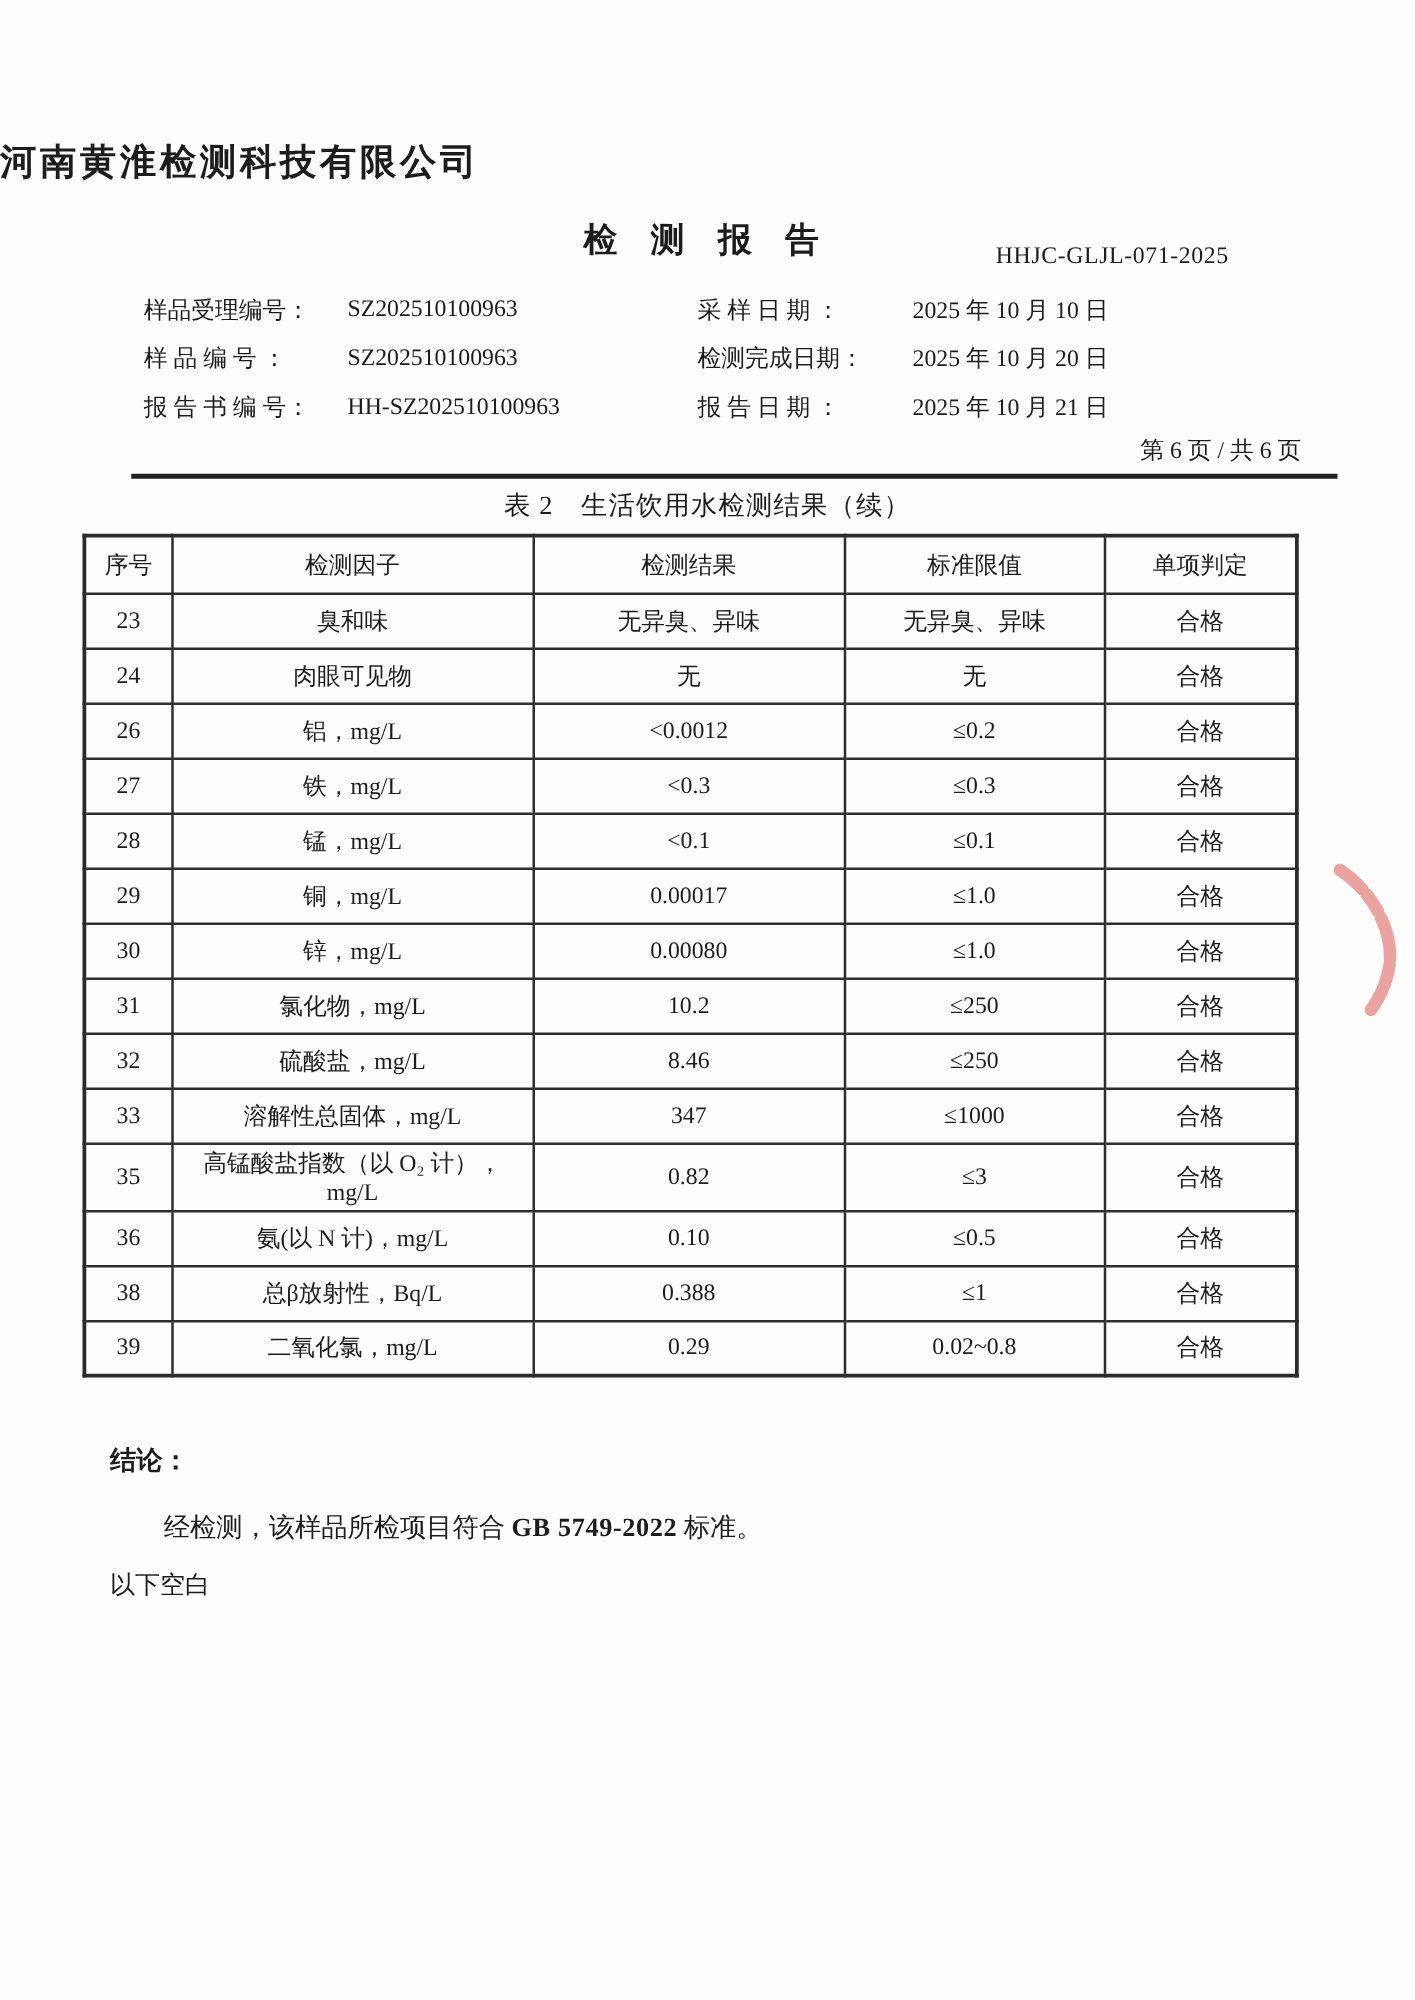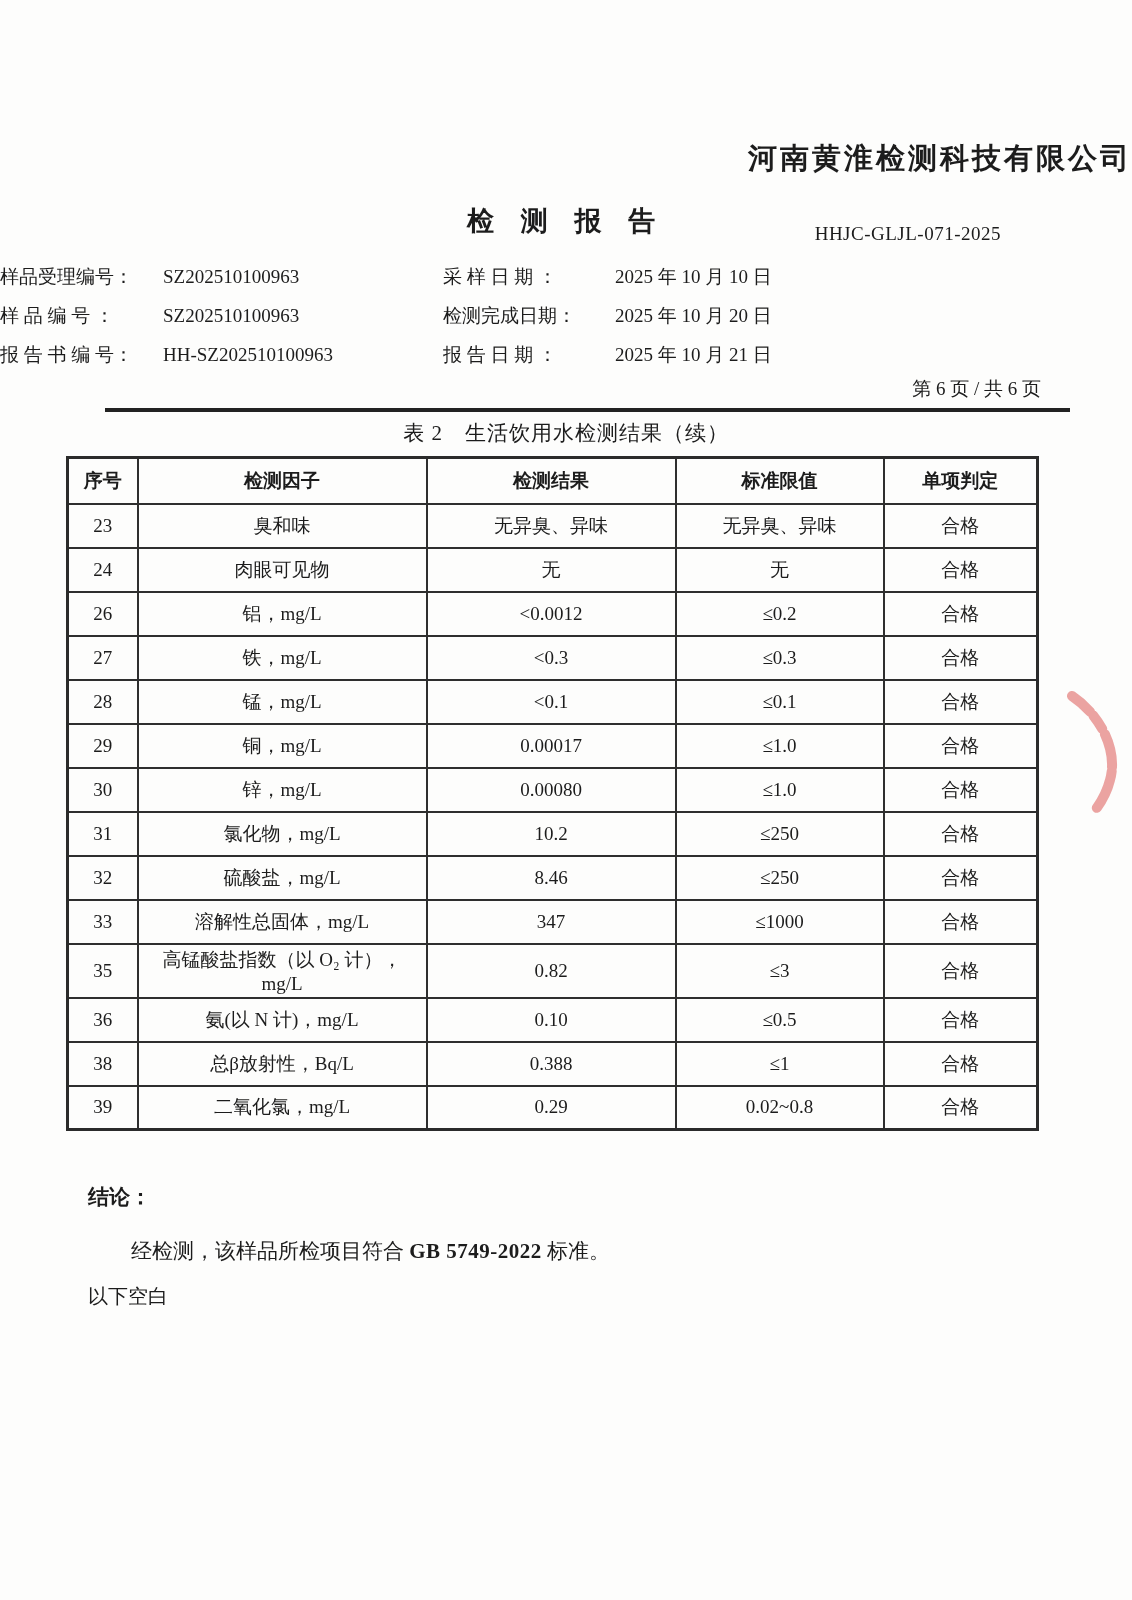--- a/index.html
+++ b/index.html
@@ -9,45 +9,45 @@
     width: 1132px;
     height: 1600px;
     margin: 0 auto;
     background: #fdfdfc;
     color: #1c1c1c;
     font-family: "Liberation Serif", "DejaVu Serif", serif;
     overflow: hidden;
   }
   .company {
     padding-top: 110px;
-    text-align: right;
+    text-align: left;
     font-size: 29px;
     font-weight: 700;
     letter-spacing: 3px;
-    margin-top: 29px;
   }
   .title-row {
     position: relative;
     margin-top: 24px;
     height: 38px;
   }
   .report-title {
     text-align: center;
     font-size: 27px;
     font-weight: 700;
     letter-spacing: 10px;
   }
   .report-code {
     position: absolute;
-    right: 131px;
+    right: 149px;
     bottom: -4px;
     font-size: 19px;
     letter-spacing: 0.5px;
   }
   .meta {
+    margin-left: 115px;
     margin-top: 16px;
     font-size: 19px;
   }
   .meta-row {
     display: grid;
     grid-template-columns: 163px 280px 172px auto;
     align-items: center;
     height: 39px;
   }
   .page-marker {
@@ -77,21 +77,21 @@
     border: 3px solid #2b2b2b;
   }
   table.results th, table.results td {
     border: 2px solid #2e2e2e;
     text-align: center;
     vertical-align: middle;
     font-size: 19px;
     padding: 2px 6px;
     white-space: pre-line;
   }
-  table.results th { height: 46px; font-weight: 700; }
+  table.results th { height: 46px; font-weight: 400; }
   table.results td { height: 44px; font-weight: 400; }
   .note {
     margin-left: 125px;
     margin-top: 13px;
     font-size: 17.5px;
     font-weight: 600;
   }
   .conclusion-heading {
     margin-left: 88px;
     margin-top: 52px;

